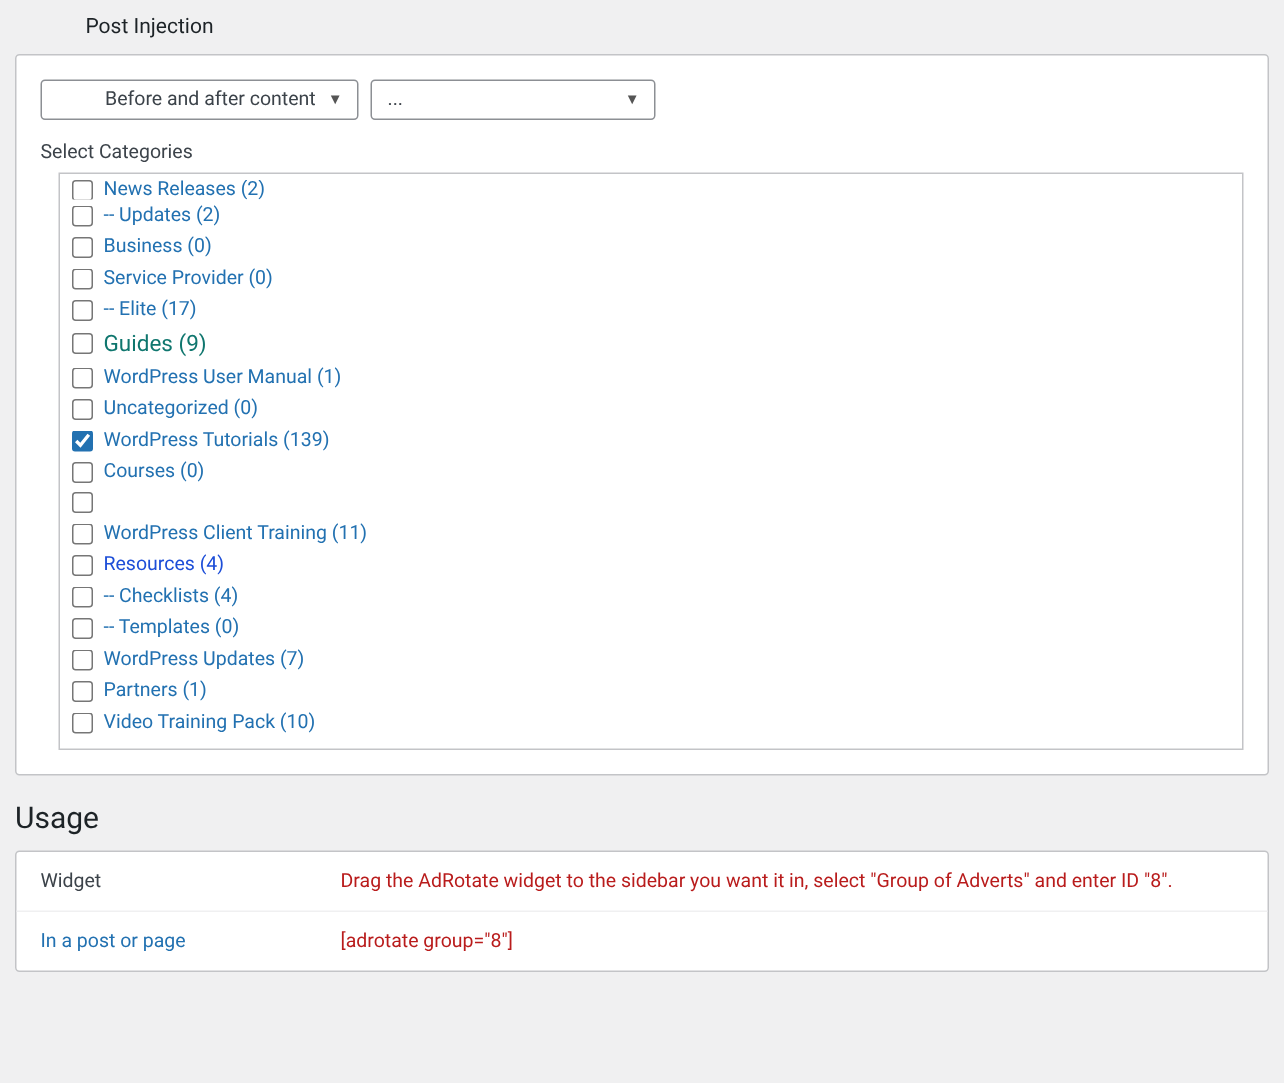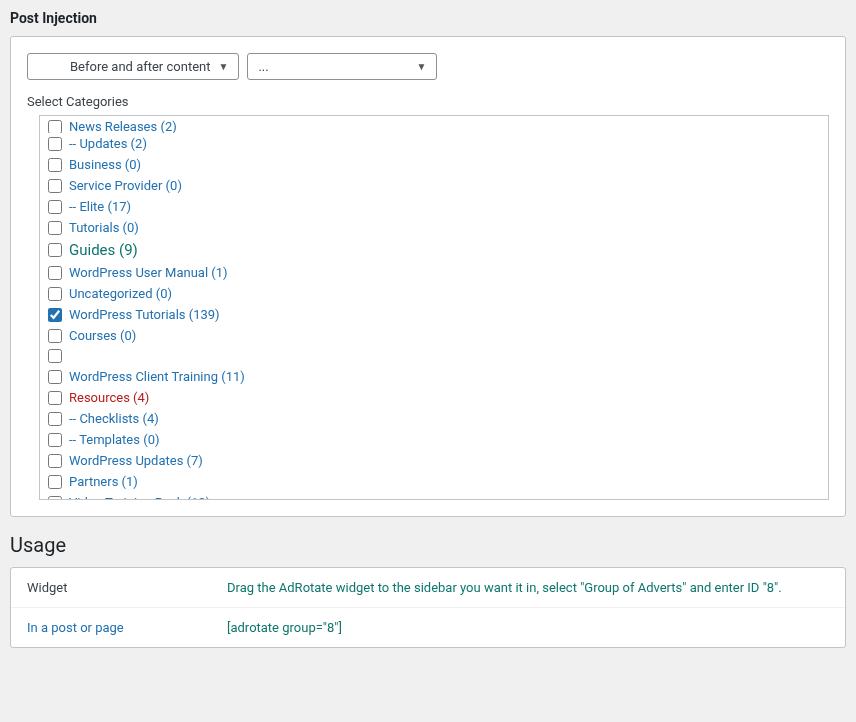--- a/index.html
+++ b/index.html
@@ -12,23 +12,24 @@
 
     .page-wrapper {
       width: 856px;
       min-height: 722px;
       background: #f0f0f1;
       padding: 10px;
     }
 
     .section-title {
       font-size: 14px;
-      font-weight: 700;
+      font-weight: 400;
       color: #1d2327;
       margin-bottom: 10px;
+      margin-left: 47px;
     }
 
     .card {
       background: #fff;
       border: 1px solid #c3c4c7;
       border-radius: 3px;
       padding: 16px;
       margin-bottom: 16px;
     }
 
@@ -139,21 +140,21 @@
       font-weight: 400;
     }
 
     .usage-label-link {
       color: #2271b1;
       text-decoration: none;
     }
 
     .usage-value {
       font-size: 13px;
-      color: #0f766e;
+      color: #b91c1c;
       flex: 1;
     }
 
     
     .categories-list-container::-webkit-scrollbar {
       width: 12px;
     }
     .categories-list-container::-webkit-scrollbar-track {
       background: #f1f1f1;
     }
@@ -200,24 +201,20 @@
           </div>
           <div class="category-item">
             <input type="checkbox" id="cat-service-provider" style="">
             <label for="cat-service-provider" style="color: rgb(34, 113, 177); cursor: pointer; font-size: 13px;">Service Provider (0)</label>
           </div>
           <div class="category-item">
             <input type="checkbox" id="cat-elite" style="">
             <label for="cat-elite" style="color: rgb(34, 113, 177); cursor: pointer; font-size: 13px;">-- Elite (17)</label>
           </div>
           <div class="category-item">
-            <input type="checkbox" id="cat-tutorials" style="">
-            <label for="cat-tutorials" style="color: rgb(34, 113, 177); cursor: pointer; font-size: 13px;">Tutorials (0)</label>
-          </div>
-          <div class="category-item">
             <input type="checkbox" id="cat-guides" style="">
             <label for="cat-guides" style="color: #0f766e; cursor: pointer; font-size: 15px;">Guides (9)</label>
           </div>
           <div class="category-item">
             <input type="checkbox" id="cat-wp-user-manual" style="">
             <label for="cat-wp-user-manual" style="color: rgb(34, 113, 177); cursor: pointer; font-size: 13px;">WordPress User Manual (1)</label>
           </div>
           <div class="category-item">
             <input type="checkbox" id="cat-uncategorized" style="">
             <label for="cat-uncategorized" style="color: rgb(34, 113, 177); cursor: pointer; font-size: 13px;">Uncategorized (0)</label>
@@ -232,21 +229,21 @@
           </div>
           <div class="category-item">
             <input type="checkbox" id="cat-wp-user-training" style="">
           </div>
           <div class="category-item">
             <input type="checkbox" id="cat-wp-client-training" style="">
             <label for="cat-wp-client-training" style="color: rgb(34, 113, 177); cursor: pointer; font-size: 13px;">WordPress Client Training (11)</label>
           </div>
           <div class="category-item">
             <input type="checkbox" id="cat-resources" style="">
-            <label for="cat-resources" style="color: #b91c1c; cursor: pointer; font-size: 13px;">Resources (4)</label>
+            <label for="cat-resources" style="color: #1d4ed8; cursor: pointer; font-size: 13px;">Resources (4)</label>
           </div>
           <div class="category-item">
             <input type="checkbox" id="cat-checklists" style="">
             <label for="cat-checklists" style="color: rgb(34, 113, 177); cursor: pointer; font-size: 13px;">-- Checklists (4)</label>
           </div>
           <div class="category-item">
             <input type="checkbox" id="cat-templates" style="">
             <label for="cat-templates" style="color: rgb(34, 113, 177); cursor: pointer; font-size: 13px;">-- Templates (0)</label>
           </div>
           <div class="category-item">

